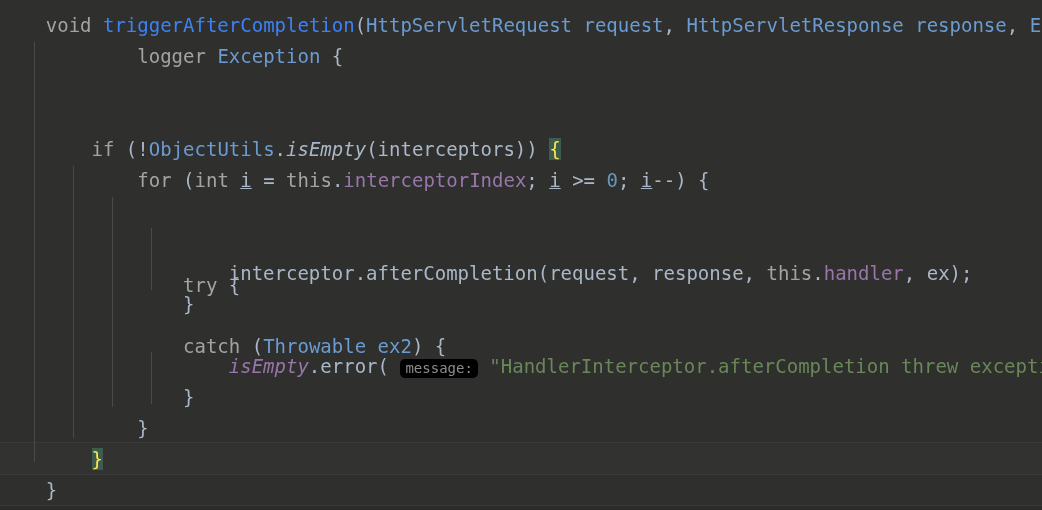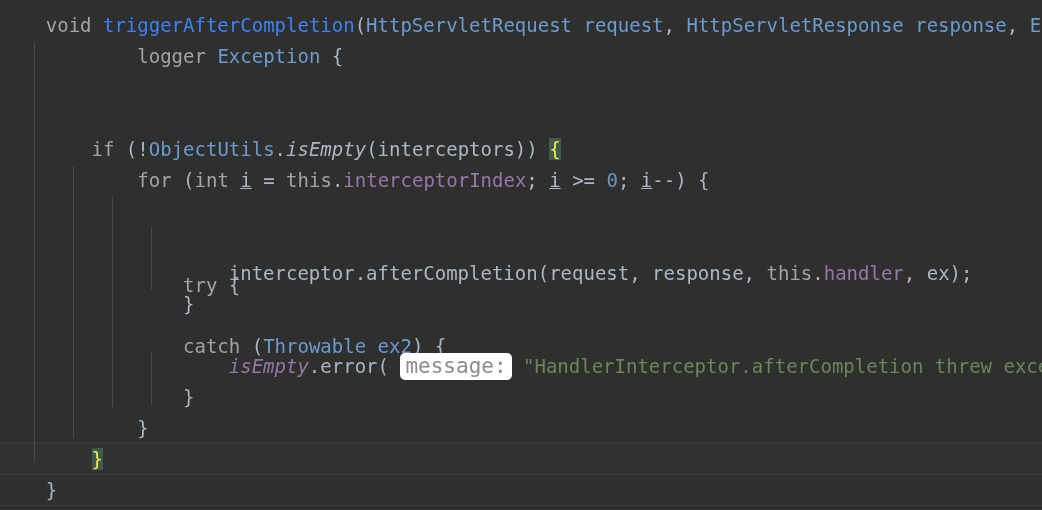--- a/index.html
+++ b/index.html
@@ -71,24 +71,24 @@
   .field     { color: #9876aa; }           
   .field-i   { color: #9876aa; font-style: italic; }
   .static-m  { color: #a9b7c6; font-style: italic; }  
   .str       { color: #6a8759; }           
   .num       { color: #6897bb; }           
   .punct     { color: #a9b7c6; }
   .localvar  { color: #a9b7c6; text-decoration: underline; }
   .brace-hl  { color: #ffe84a; background: #3d5c4e; }
   .hint {
     color: #8c8c8c;
-    background: #ffffff;
+    background: #000000;
     border-radius: 5px;
     padding: 1px 5px 2px 5px;
-    font-size: 21px;
+    font-size: 14px;
   }
 </style>
 </head>
 <body>
 
 <div id="editor">
 
   <div class="line-band" style="top:442px; height:33px;"></div>
 
   <div class="bottom-band" style="top:505px; height:5px;"></div>

